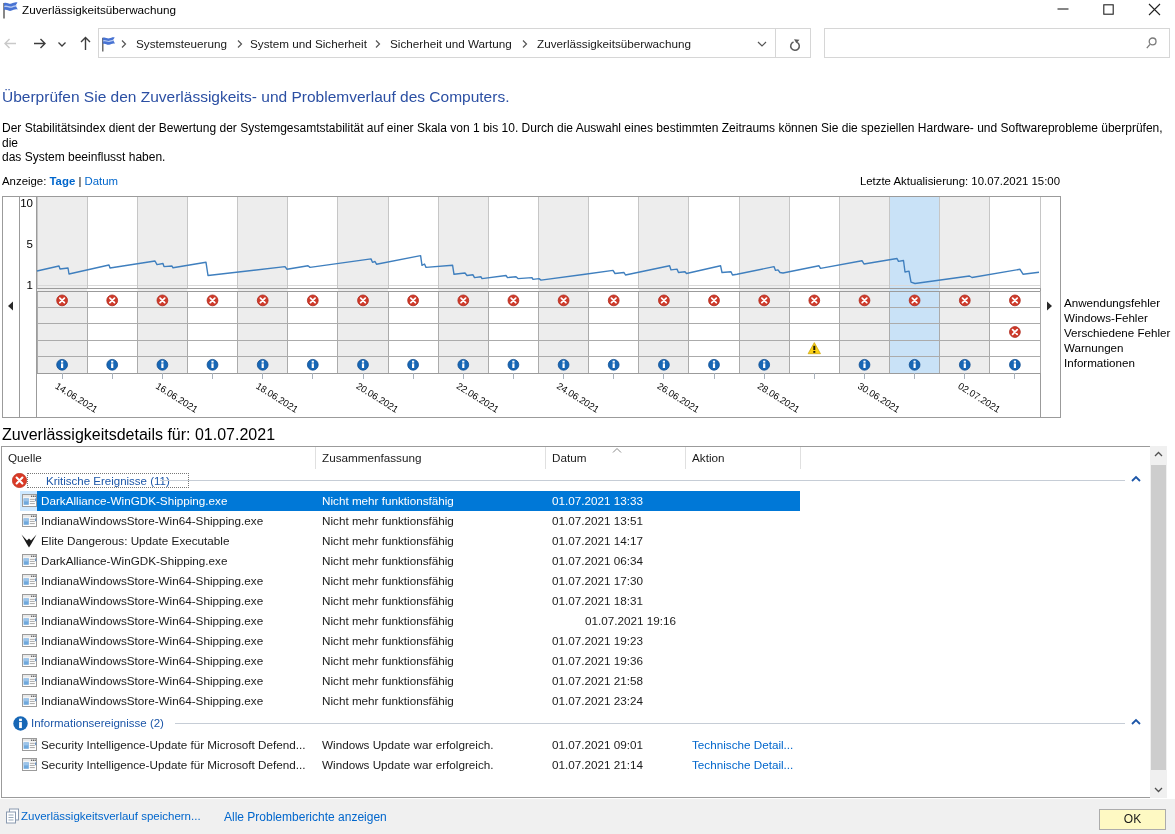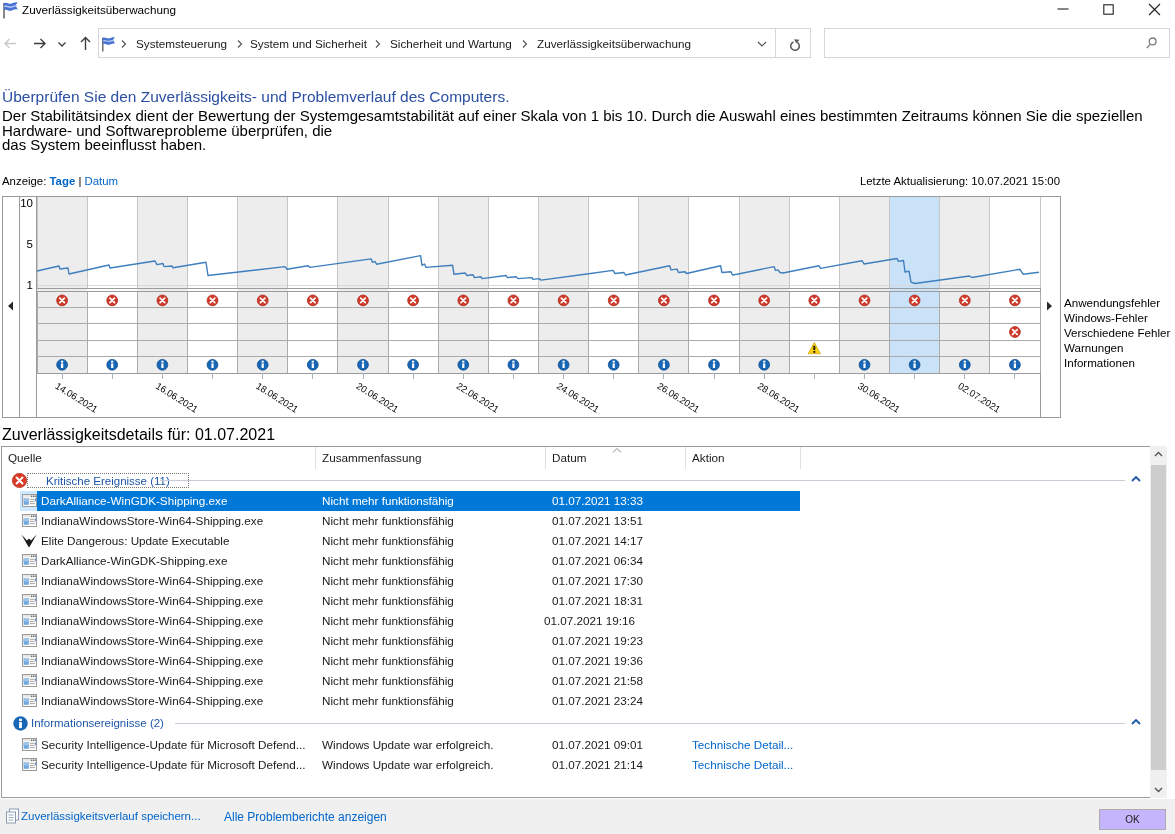--- a/index.html
+++ b/index.html
@@ -68,21 +68,21 @@
     <path d="M10.15,6.28 A4.3,4.3 0 1 1 6.53,5.96" fill="none" stroke="#5a5a5a" stroke-width="1.5"></path>
     <path d="M7.0,3.3 L12.5,3.7 L9.4,7.3 Z" fill="#5a5a5a"></path>
   </svg>
 <div style="position:absolute;left:824px;top:28px;width:346px;height:30px;border:1px solid #d6d6d6;box-sizing:border-box;background:#fff"></div>
 <svg style="position:absolute;left:1144px;top:36px" width="15" height="15" viewBox="0 0 15 15">
     <circle cx="8.6" cy="5.4" r="3.4" fill="none" stroke="#7a7a7a" stroke-width="1.3"></circle>
     <line x1="6" y1="8.4" x2="2.8" y2="12.2" stroke="#7a7a7a" stroke-width="1.3"></line>
   </svg>
 
 <div style="position:absolute;left:2px;top:88px;font-size:15.5px;color:#2b4fa3">Überprüfen Sie den Zuverlässigkeits- und Problemverlauf des Computers.</div>
-<div style="position:absolute;left:2px;top:109px;font-size:15px;color:#000;line-height:14.5px">Der Stabilitätsindex dient der Bewertung der Systemgesamtstabilität auf einer Skala von 1 bis 10. Durch die Auswahl eines bestimmten Zeitraums können Sie die speziellen Hardware- und Softwareprobleme überprüfen, die<br>das System beeinflusst haben.</div>
+<div style="position:absolute;left:2px;top:121px;font-size:12px;color:#000;line-height:14.5px">Der Stabilitätsindex dient der Bewertung der Systemgesamtstabilität auf einer Skala von 1 bis 10. Durch die Auswahl eines bestimmten Zeitraums können Sie die speziellen Hardware- und Softwareprobleme überprüfen, die<br>das System beeinflusst haben.</div>
 <div style="position:absolute;left:2px;top:175px;font-size:11.4px;color:#000">Anzeige: <span style="color:#0066cc;font-weight:bold">Tage</span> | <span style="color:#0066cc">Datum</span></div>
 <div style="position:absolute;right:115px;top:175px;font-size:11.4px;color:#000">Letzte Aktualisierung: 10.07.2021 15:00</div>
 <svg style="position:absolute;left:0;top:190px" width="1175" height="232" viewBox="0 190 1175 232">
 <defs>
 <g id="ico-err">
         <circle cx="0" cy="0" r="5.4" fill="#cf3a2a" stroke="#ad2a1d" stroke-width="0.8"></circle>
         <path d="M-2.3,-2.3 L2.3,2.3 M2.3,-2.3 L-2.3,2.3" stroke="#fff" stroke-width="1.7" stroke-linecap="round"></path>
       </g>
 <g id="ico-inf">
         <circle cx="0" cy="0" r="5.4" fill="#1767b6" stroke="#0f4d8f" stroke-width="0.8"></circle>
@@ -363,21 +363,21 @@
     <circle cx="13.2" cy="2.2" r="0.7" fill="#555"></circle>
 <rect x="1.6" y="4.4" width="5.2" height="6.4" fill="#6fa8dc"></rect>
     <rect x="1.6" y="4.4" width="5.2" height="3" fill="#9cc3e8"></rect>
 <rect x="7.8" y="4.8" width="5" height="1.1" fill="#b0b0b0"></rect>
 <rect x="7.8" y="6.9" width="5" height="1.1" fill="#b0b0b0"></rect>
 <rect x="7.8" y="9" width="5" height="1.1" fill="#b0b0b0"></rect>
 <rect x="13.2" y="4.4" width="1" height="2.8" fill="#4a7ebb"></rect>
 </svg>
 <div class="rowtxt" style="left:41px;top:611px;color:#1a1a1a">IndianaWindowsStore-Win64-Shipping.exe</div>
 <div class="rowtxt" style="left:322px;top:611px;color:#1a1a1a">Nicht mehr funktionsfähig</div>
-<div class="rowtxt" style="left:544px;top:611px;color:#1a1a1a">01.07.2021 19:16</div>
+<div class="rowtxt" style="left:585px;top:611px;color:#1a1a1a">01.07.2021 19:16</div>
 <svg style="position:absolute;left:22px;top:634px" width="15" height="13" viewBox="0 0 15 13">
 <rect x="0.5" y="0.5" width="14" height="12" fill="#fdfdfd" stroke="#9b9b9b"></rect>
 <rect x="1" y="1" width="13" height="2.4" fill="#e8e8e8"></rect>
 <circle cx="9.6" cy="2.2" r="0.7" fill="#555"></circle>
     <circle cx="11.5" cy="2.2" r="0.7" fill="#555"></circle>
     <circle cx="13.2" cy="2.2" r="0.7" fill="#555"></circle>
 <rect x="1.6" y="4.4" width="5.2" height="6.4" fill="#6fa8dc"></rect>
     <rect x="1.6" y="4.4" width="5.2" height="3" fill="#9cc3e8"></rect>
 <rect x="7.8" y="4.8" width="5" height="1.1" fill="#b0b0b0"></rect>
 <rect x="7.8" y="6.9" width="5" height="1.1" fill="#b0b0b0"></rect>
@@ -492,13 +492,13 @@
 <div style="position:absolute;left:0px;top:799px;width:1175px;height:35px;background:#f0f0f0"></div>
 <svg style="position:absolute;left:5px;top:808px" width="15" height="16" viewBox="0 0 15 16">
     <rect x="4.5" y="1" width="9" height="11" fill="#fff" stroke="#8a9ab0" stroke-width="1"></rect>
     <rect x="1.5" y="4" width="9" height="11" fill="#fff" stroke="#8a9ab0" stroke-width="1"></rect>
     <line x1="3.5" y1="7" x2="8.5" y2="7" stroke="#9ab" stroke-width="1"></line>
     <line x1="3.5" y1="9.5" x2="8.5" y2="9.5" stroke="#9ab" stroke-width="1"></line>
     <line x1="3.5" y1="12" x2="8.5" y2="12" stroke="#9ab" stroke-width="1"></line>
   </svg>
 <div style="position:absolute;left:21px;top:810px;font-size:11.5px;color:#0066cc">Zuverlässigkeitsverlauf speichern...</div>
 <div style="position:absolute;left:224px;top:810px;font-size:12px;color:#0066cc">Alle Problemberichte anzeigen</div>
-<div style="position:absolute;left:1099px;top:809px;width:67px;height:21px;background:#c4b5fd;border:1px solid #acacac;box-sizing:border-box;text-align:center;font-size:10px;color:#1a1a1a;line-height:19px">OK</div>
+<div style="position:absolute;left:1099px;top:809px;width:67px;height:21px;background:#fef9c3;border:1px solid #acacac;box-sizing:border-box;text-align:center;font-size:12px;color:#1a1a1a;line-height:19px">OK</div>
 
 </body></html>

